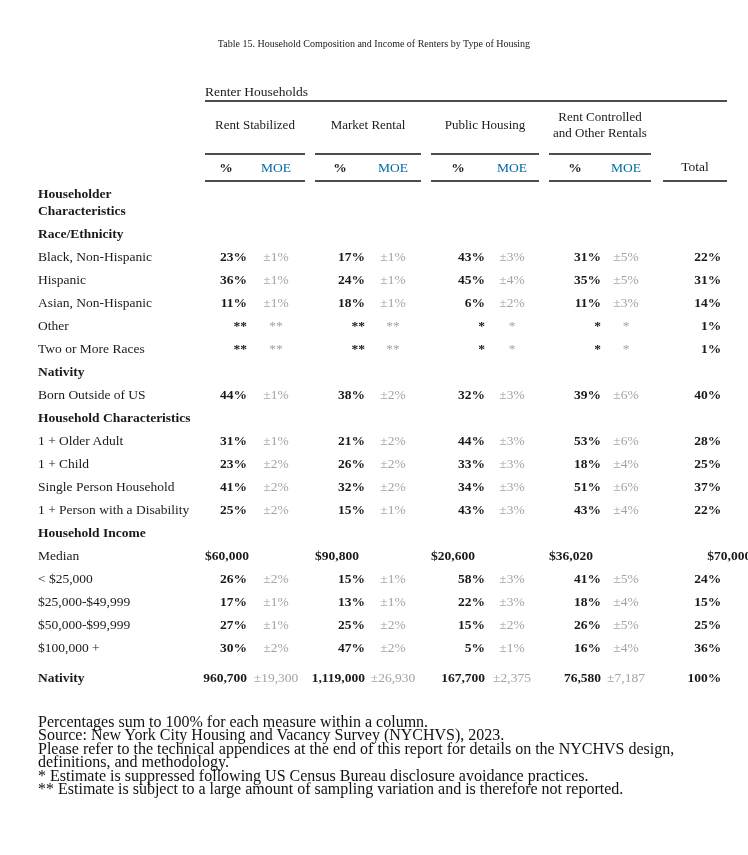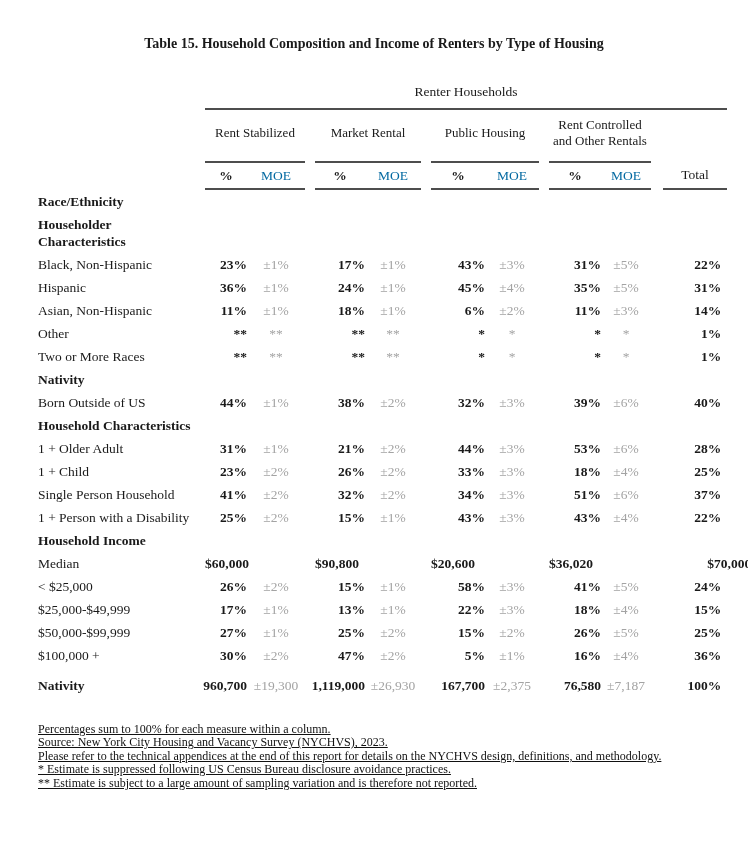--- a/index.html
+++ b/index.html
@@ -1,42 +1,42 @@
 <!DOCTYPE html>
 <html><head>
 <meta charset="utf-8">
 <style>
   html,body{margin:0;padding:0;background:#fff;overflow:hidden;}
   body{width:748px;height:855px;position:relative;font-family:"Liberation Serif","DejaVu Serif",serif;color:#1a1a1a;}
   .page{padding:34px 0 0 38px;}
-  .title{width:748px;margin:0 0 0 -38px;text-align:center;font-size:14px;font-weight:bold;line-height:20px;}
+  .title{width:748px;margin:0 0 0 -38px;text-align:center;font-size:10px;font-weight:normal;line-height:20px;}
   table.tbl{border-collapse:collapse;table-layout:fixed;width:689px;margin-top:24px;}
   td{padding:0;font-size:13.5px;vertical-align:middle;overflow:visible;}
   
-  .super-cell{text-align:center;border-bottom:2px solid #4d4d4d;height:22px;vertical-align:bottom;padding-bottom:8px;}
+  .super-cell{text-align:left;border-bottom:2px solid #4d4d4d;height:22px;vertical-align:bottom;padding-bottom:0;}
   .grp{text-align:center;border-bottom:2px solid #4d4d4d;height:46px;vertical-align:middle;padding-bottom:5px;font-size:13px;line-height:16px;}
   .hgap{border:none;}
   .sub{border-bottom:2px solid #4d4d4d;height:25px;text-align:center;}
   .sub-pct{font-weight:bold;}
   .sub-moe{color:#0369a1;}
   .sub-total{font-weight:normal;}
   
   tbody td{height:23px;line-height:23px;}
   .lblcell{white-space:nowrap;}
   .sec td{font-weight:bold;white-space:pre-line;line-height:17px;padding:3px 0;height:auto;}
   .pct{white-space:nowrap;}
   .pct .v{float:right;font-weight:bold;white-space:nowrap;}
   .moe{text-align:center;color:#a3a3a3;white-space:nowrap;}
   .total{text-align:right;padding-right:6px;font-weight:bold;white-space:nowrap;}
   .mval{font-weight:bold;white-space:nowrap;}
   .median .total .ov{display:inline-block;transform:translateX(30px);}
   .citywide td{padding-top:7px;}
   .citywide .lblcell{font-weight:bold;}
   
-  .notes{margin-top:26px;font-size:12px;line-height:13.4px;color:#111;width:700px;text-decoration:underline;}
+  .notes{margin-top:26px;font-size:16px;line-height:13.4px;color:#111;width:700px;}
 </style>
 </head>
 <body>
 
 <div class="page">
 
   <div class="title">Table 15. Household Composition and Income of Renters by Type of Housing</div>
 
   <table class="tbl">
     <colgroup>
@@ -84,25 +84,25 @@
         <td class="sub sub-moe">MOE</td>
         <td class="hgap"></td>
         <td class="sub sub-pct">%</td>
         <td class="sub sub-moe">MOE</td>
         <td class="hgap"></td>
         <td class="sub sub-total">Total</td>
       </tr>
     </thead>
     <tbody id="tbody">
         <tr class="section sec">
-          <td class="" colspan="14">Race/Ethnicity</td>
-        </tr>
-        <tr class="section sec">
           <td class="" colspan="14">Householder
 Characteristics</td>
+        </tr>
+        <tr class="section sec">
+          <td class="" colspan="14">Race/Ethnicity</td>
         </tr>
         <tr class="data">
           <td class="lblcell">Black, Non-Hispanic</td>
           <td class="pct">
             <span class="v">23%</span>
           </td>
           <td class="moe">±1%</td>
           <td class="gap"></td>
           <td class="pct">
             <span class="v">17%</span>

